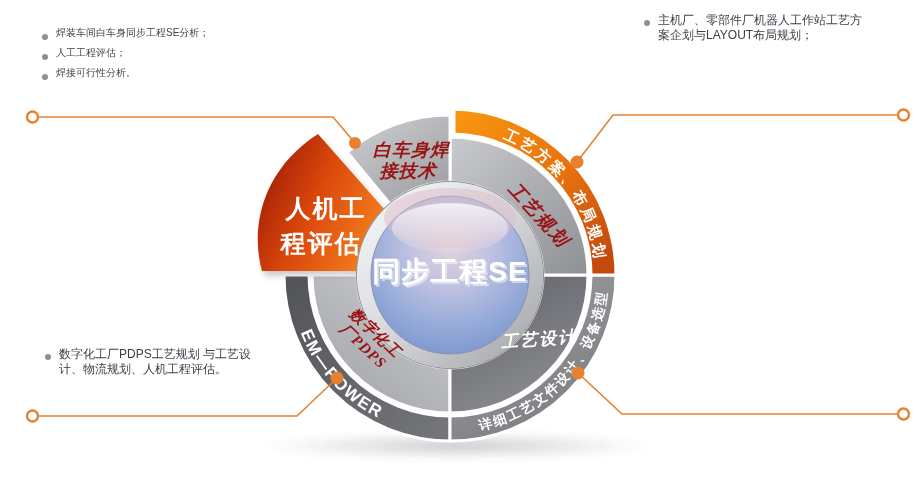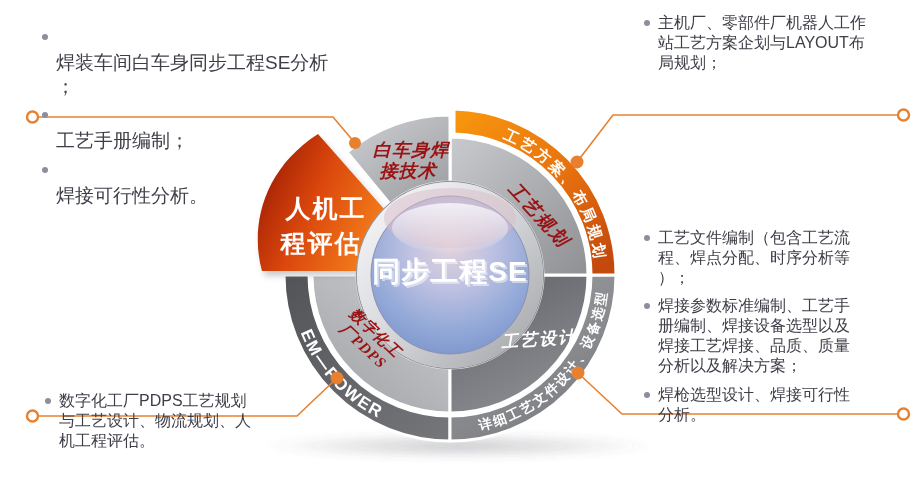--- a/index.html
+++ b/index.html
@@ -2,28 +2,28 @@
 <html><head>
 <meta charset="utf-8">
 <style>
   html,body{margin:0;padding:0;background:#ffffff;}
   .stage{position:relative;width:920px;height:480px;background:#ffffff;overflow:hidden;
          font-family:"Liberation Sans", sans-serif;}
   .diagram-svg{position:absolute;left:0;top:0;width:920px;height:480px;}
   .callout{position:absolute;color:#3E3E48;}
   .callout .item{display:flex;align-items:flex-start;margin-bottom:7px;}
   .callout .bullet{flex:none;width:6px;height:6px;border-radius:50%;background:#8C8E9C;margin:7px 8px 0 0;}
-  .callout .txt{font-size:16px;line-height:1.24;line-break:anywhere;}
+  .callout .txt{font-size:12px;line-height:1.24;line-break:anywhere;}
   .callout-tl{left:42px;top:27px;width:300px;}
-  .callout-tl .txt{font-size:19px;margin-top:24px;}
+  .callout-tl .txt{font-size:10px;}
   .callout-tl .item{margin-bottom:7px;}
   .callout-tr{left:644px;top:13px;width:225px;}
   .callout-mr{left:644px;top:228px;width:218px;}
   .callout-mr .item{margin-bottom:9px;}
-  .callout-bl{left:45px;top:347px;width:212px;margin-top:44px;}
+  .callout-bl{left:45px;top:347px;width:212px;}
   
   text{font-family:"Liberation Sans", sans-serif;}
   .red-label{fill:#9A1212;font-weight:bold;font-style:italic;
              font-family:"Liberation Serif", serif;}
   .white-band-text{fill:#FFFFFF;font-weight:bold;}
   .center-text{fill:#FFFFFF;font-weight:bold;letter-spacing:1px;}
   .wedge-text{fill:#FFFFFF;font-weight:bold;letter-spacing:2px;}
 </style>
 </head>
 <body>
@@ -165,50 +165,36 @@
     </g>
   </svg>
 
   <div class="callout callout-tl">
     <div class="item">
       <span class="bullet"></span>
       <span class="txt">焊装车间白车身同步工程SE分析；</span>
     </div>
     <div class="item">
       <span class="bullet"></span>
-      <span class="txt">工艺手册编制；</span>
+      <span class="txt">人工工程评估；</span>
     </div>
     <div class="item">
       <span class="bullet"></span>
       <span class="txt">焊接可行性分析。</span>
     </div>
   </div>
 
   <div class="callout callout-tr">
     <div class="item">
       <span class="bullet"></span>
       <span class="txt">主机厂、零部件厂机器人工作站工艺方案企划与LAYOUT布局规划；</span>
     </div>
   </div>
 
-  <div class="callout callout-mr">
-    <div class="item">
-      <span class="bullet"></span>
-      <span class="txt">工艺文件编制（包含工艺流程、焊点分配、时序分析等）；</span>
-    </div>
-    <div class="item">
-      <span class="bullet"></span>
-      <span class="txt">焊接参数标准编制、工艺手册编制、焊接设备选型以及焊接工艺焊接、品质、质量分析以及解决方案；</span>
-    </div>
-    <div class="item">
-      <span class="bullet"></span>
-      <span class="txt">焊枪选型设计、焊接可行性分析。</span>
+
+  <div class="callout callout-bl">
+    <div class="item">
+      <span class="bullet"></span>
+      <span class="txt">数字化工厂PDPS工艺规划 与工艺设计、物流规划、人机工程评估。</span>
     </div>
   </div>
 
-  <div class="callout callout-bl">
-    <div class="item">
-      <span class="bullet"></span>
-      <span class="txt">数字化工厂PDPS工艺规划 与工艺设计、物流规划、人机工程评估。</span>
-    </div>
-  </div>
-
 </div>
 
 </body></html>

